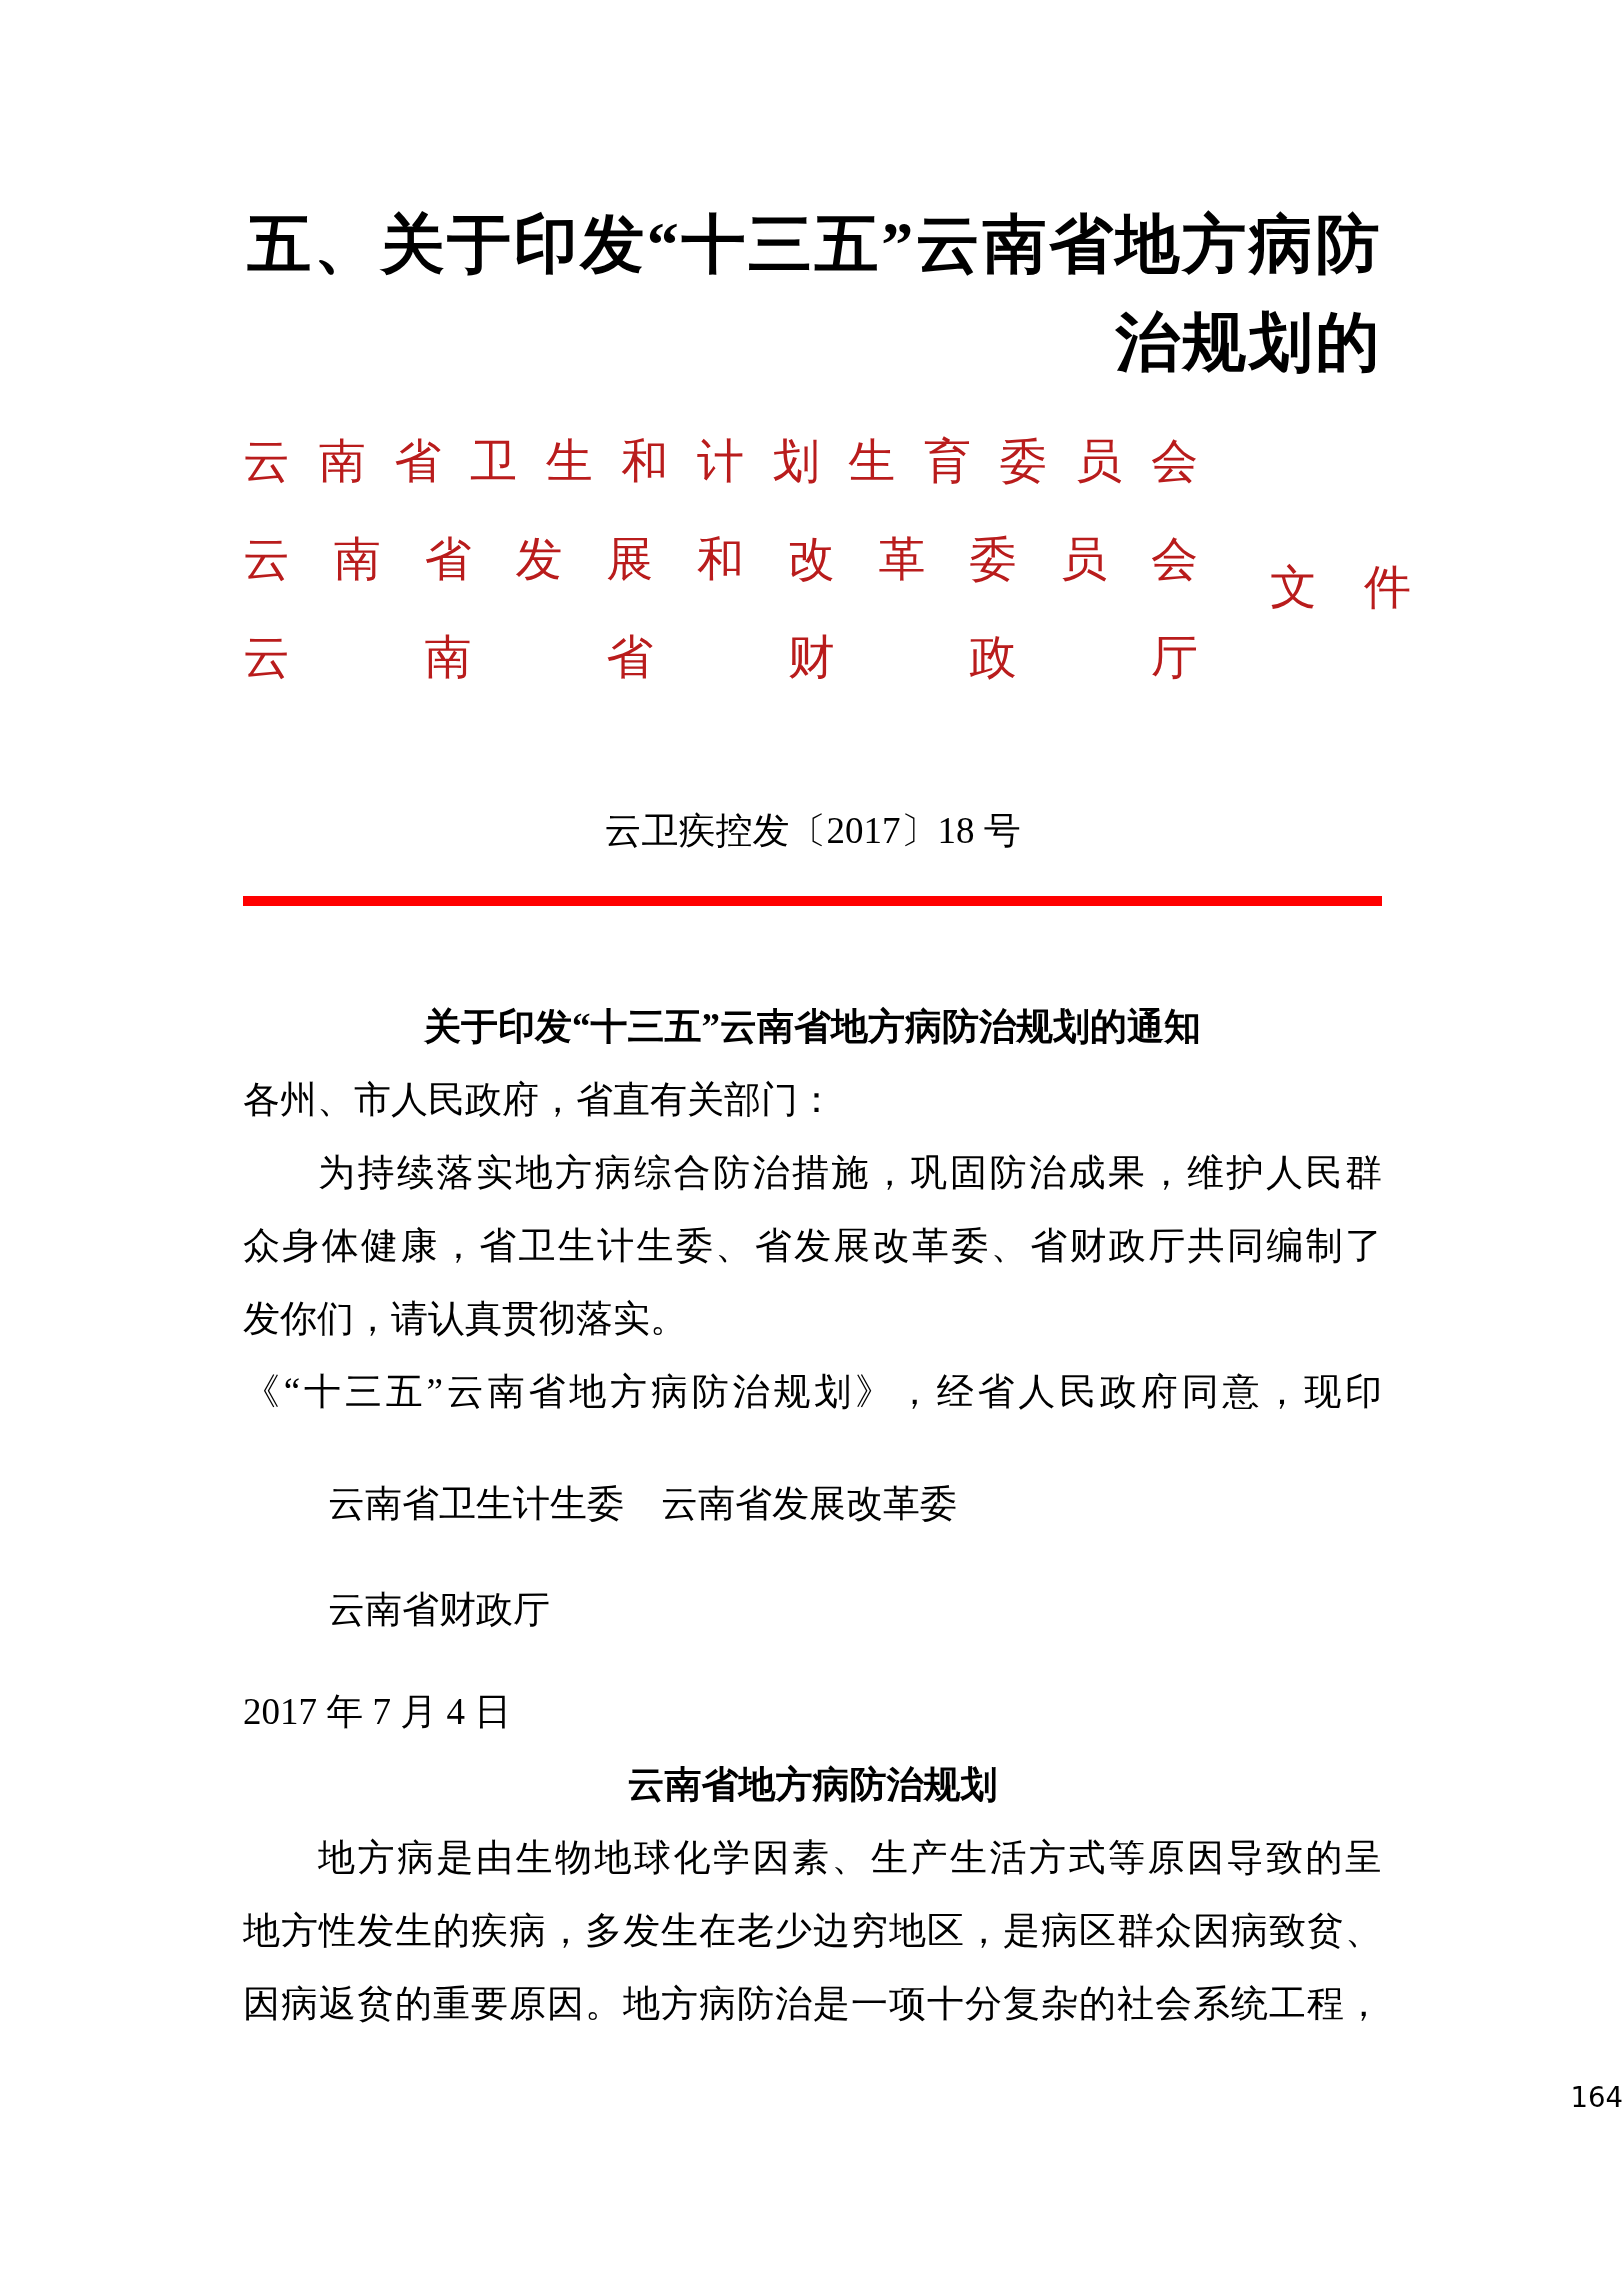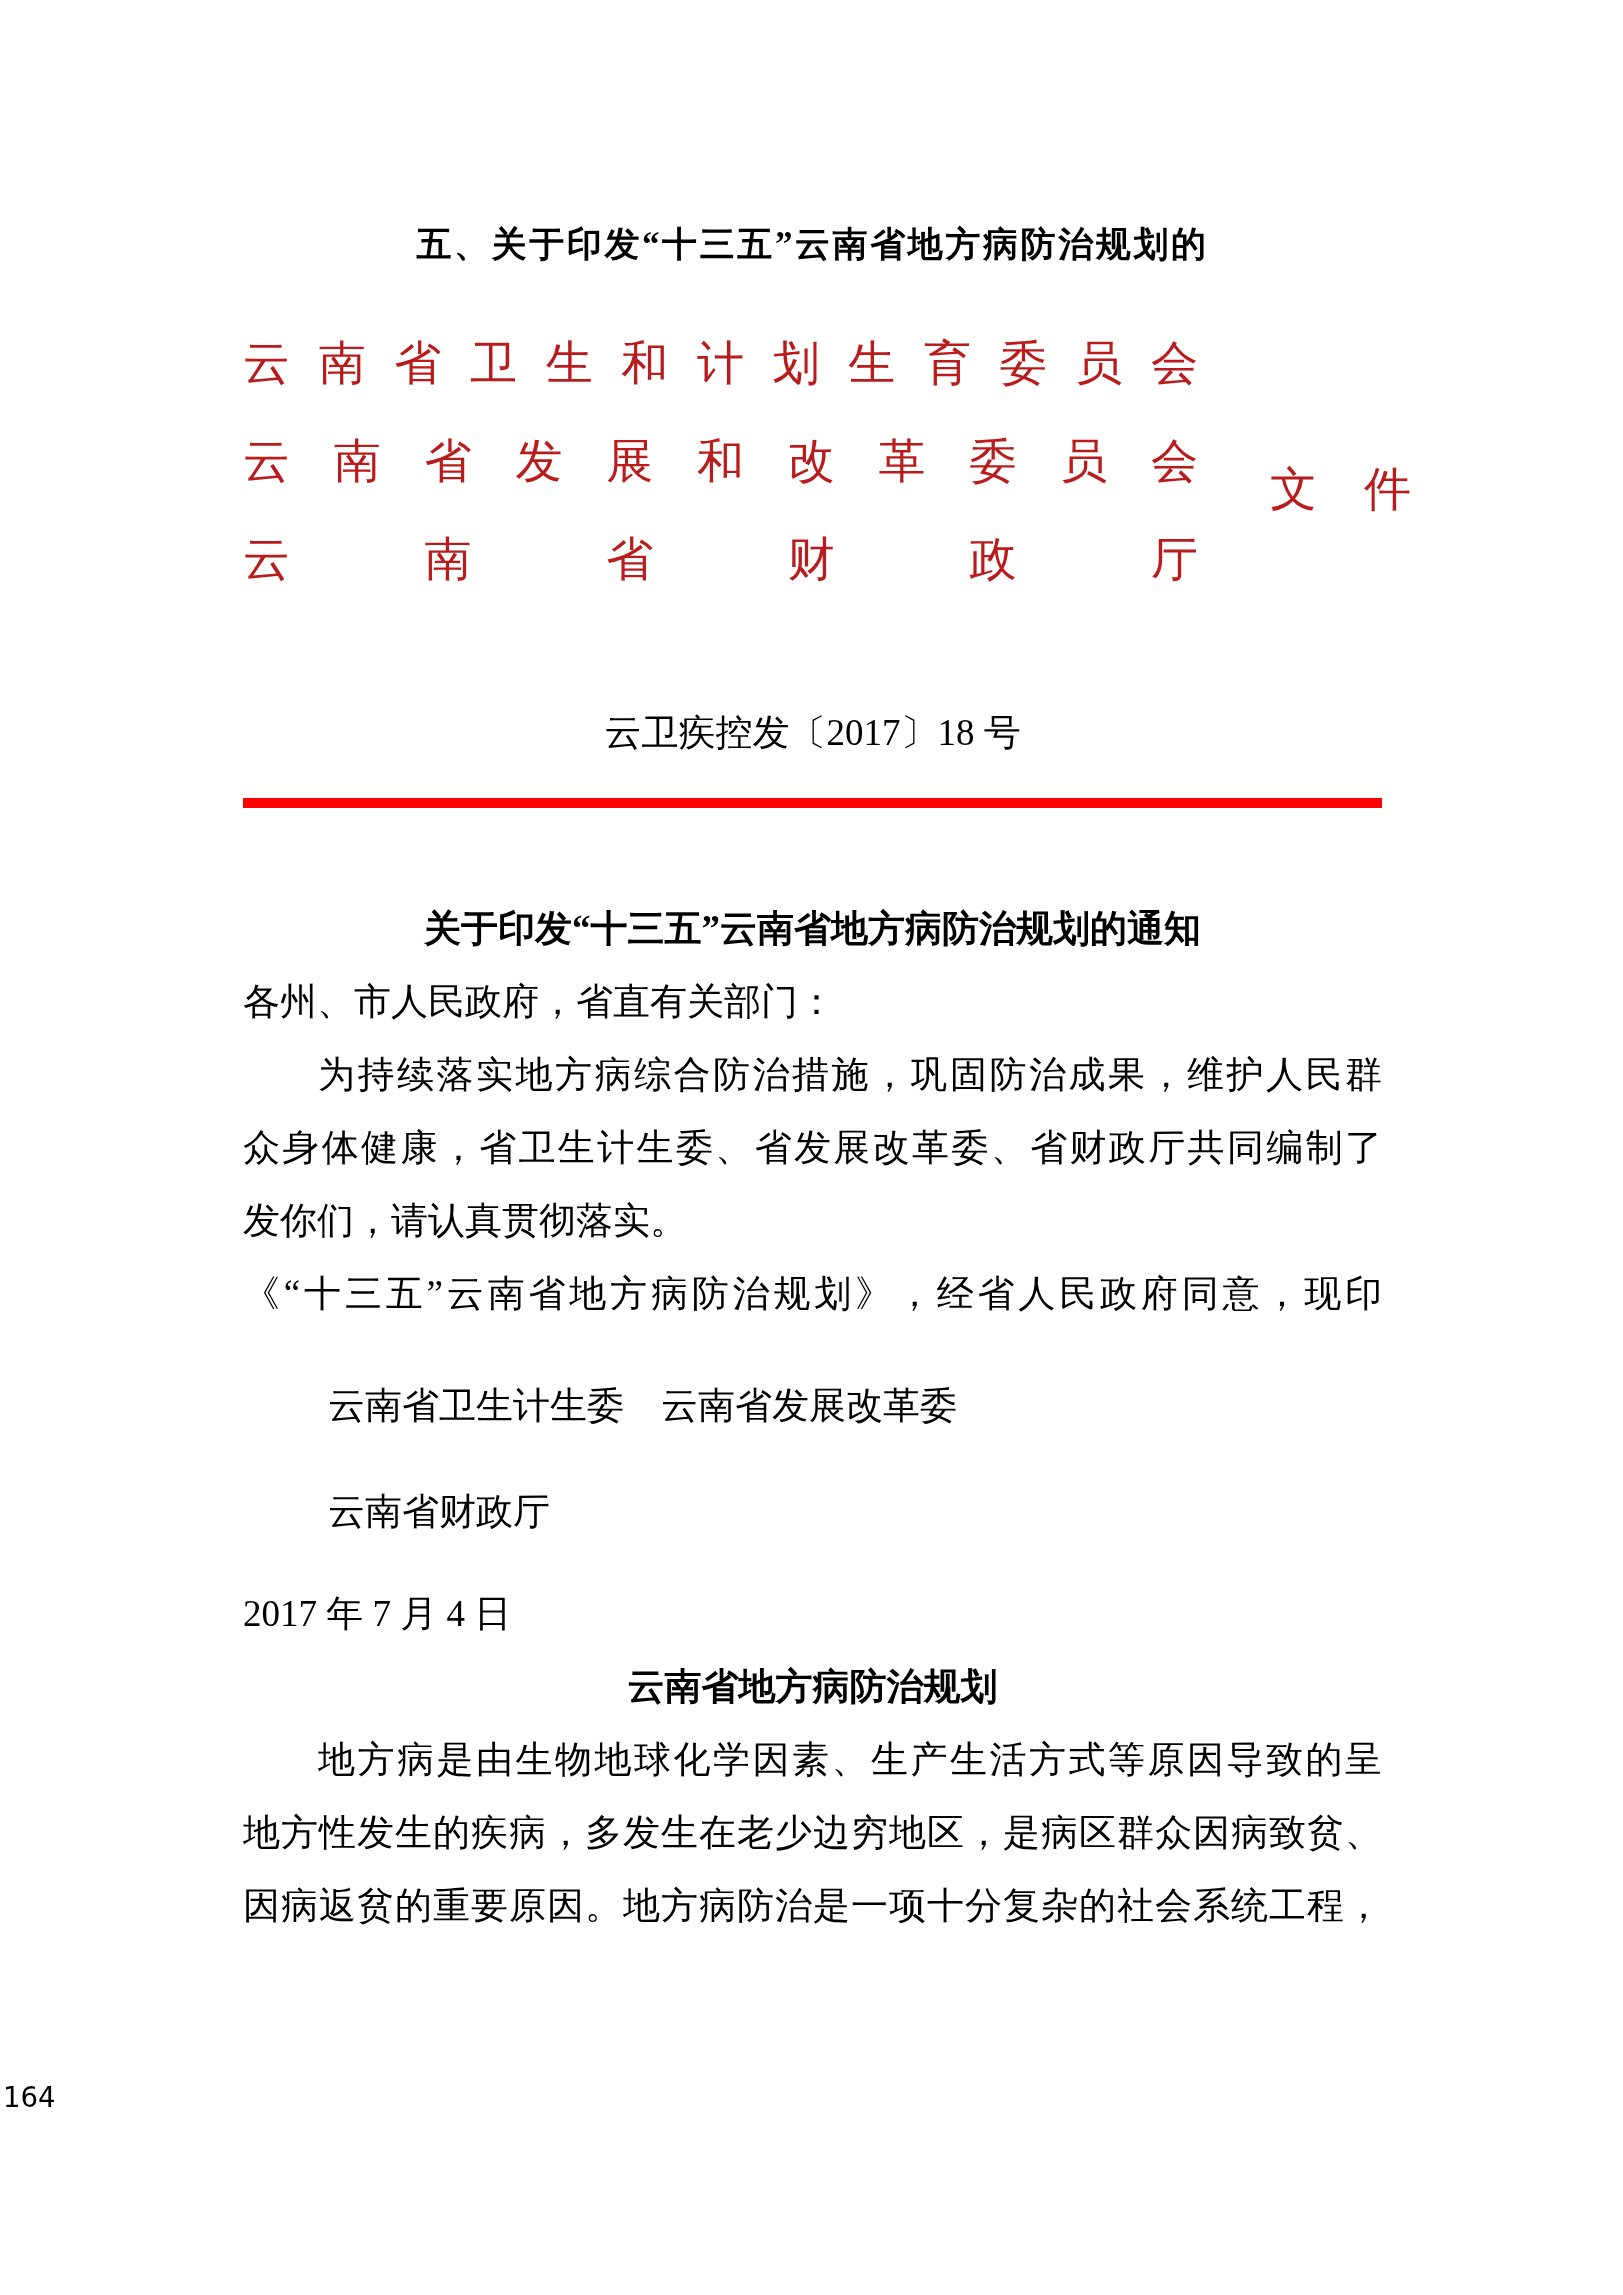--- a/index.html
+++ b/index.html
@@ -10,21 +10,21 @@
     background: #ffffff;
     position: relative;
     box-sizing: border-box;
     padding: 196px 241px 0 243px;
     overflow: hidden;
     font-family: "Liberation Serif", "DejaVu Serif", serif;
     color: #000000;
   }
 
   
-  .doc-title { text-align: center; font-weight: bold; font-size: 35px; line-height: 98px; letter-spacing: 2.6px; }
+  .doc-title { text-align: right; font-weight: bold; font-size: 64px; line-height: 98px; letter-spacing: 2.6px; }
 
   
   .letterhead { position: relative; margin-top: 19.6px; width: 955px; color: #b91c1c; font-size: 47px; line-height: 98px; }
   .org-line { text-align: justify; text-align-last: justify; }
   .doc-label { position: absolute; left: 1000px; top: 126px; white-space: nowrap; font-size: 47px; margin-left: 27px; }
 
   
   .doc-number { margin-top: 105px; font-size: 37px; line-height: 39px; text-align: center; }
 
   
@@ -39,21 +39,21 @@
   .sig-line1 { margin-top: 39px; padding-left: 85px; }
   .sig-line2 { margin-top: 33px; padding-left: 85px; }
   .date-line { margin-top: 29.4px; text-align: left; padding-right: 113px; }
 
   
   .plan-heading { font-size: 37px; line-height: 73px; font-weight: bold; text-align: center; }
 
   
   .page-number {
     position: absolute; left: 3px; right: 0; top: 2081px;
-    text-align: left; font-size: 27.5px; line-height: 33px;
+    text-align: right; font-size: 27.5px; line-height: 33px;
     font-family: "DejaVu Sans", "Liberation Sans", sans-serif;
   }
 </style>
 </head>
 <body>
 
 <div class="page">
 
   <div class="doc-title">
     <div>五、关于印发“十三五”云南省地方病防治规划的</div>

